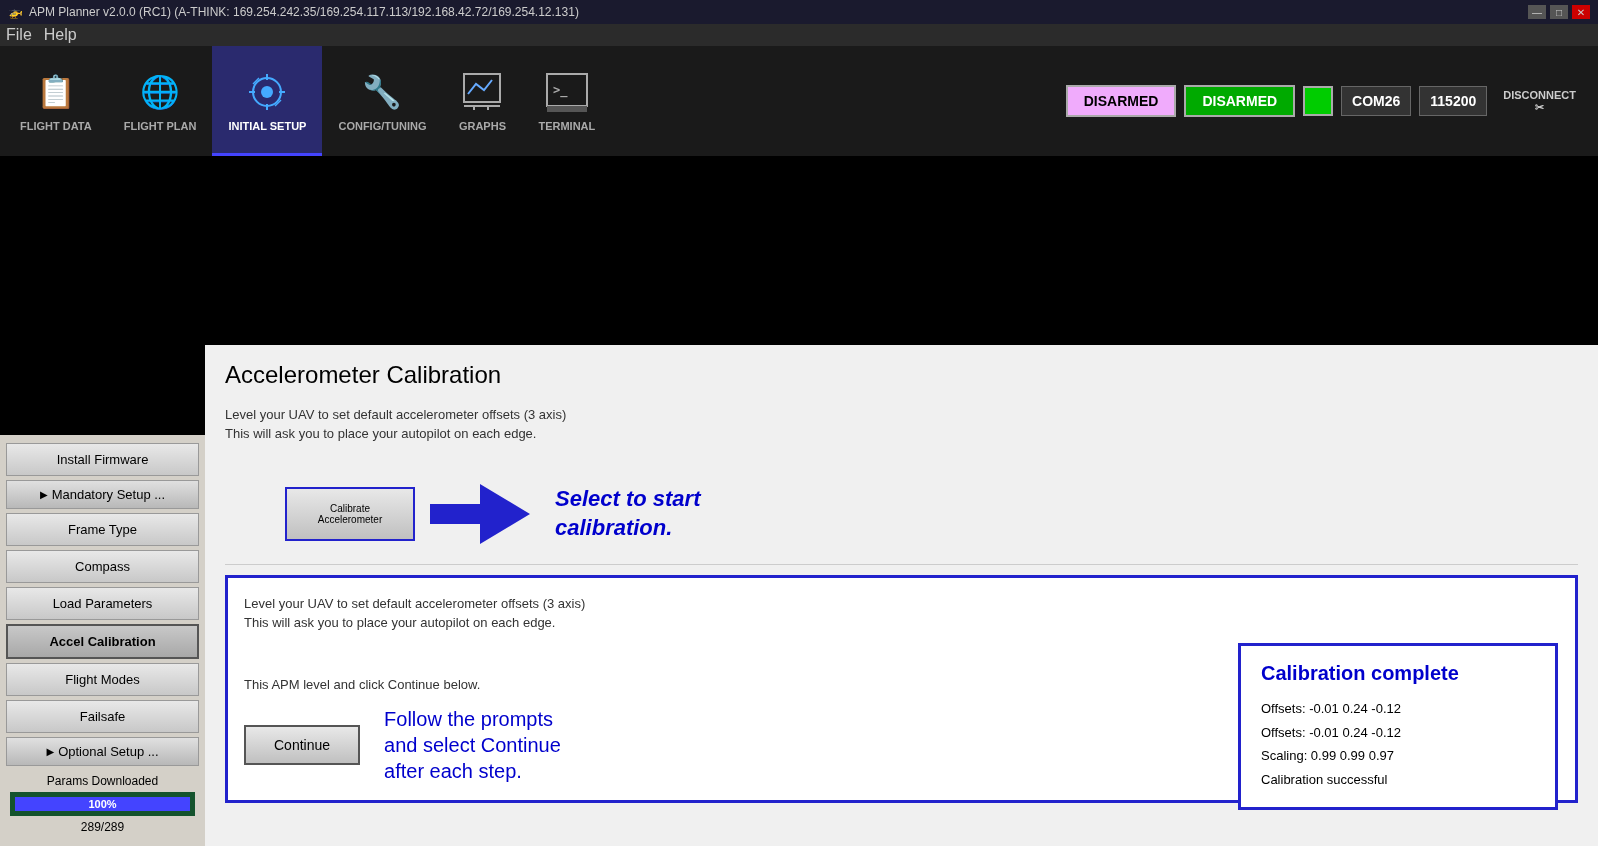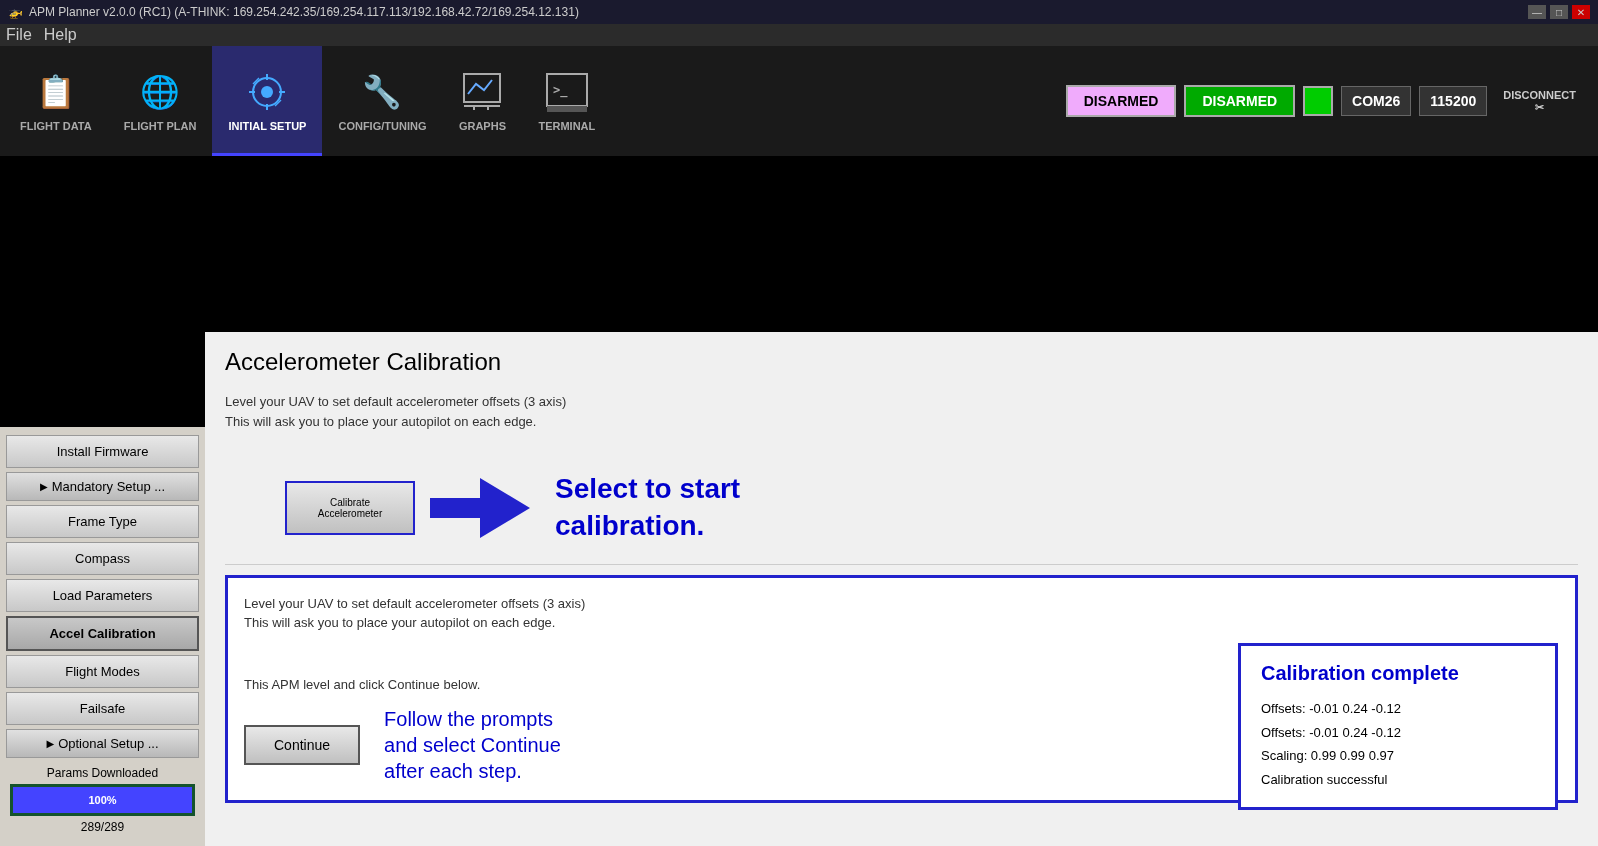--- a/index.html
+++ b/index.html
@@ -173,23 +173,23 @@
     
     .sidebar-params {
       margin-top: auto;
       padding: 4px;
       font-size: 12px;
       color: #000;
       text-align: center;
     }
     .params-progress-container {
       background: #888;
-      height: 32px;
+      height: 24px;
       margin: 4px 0;
-      border: 3px solid #14532d;
+      border: 5px solid #14532d;
     }
     .params-progress-bar {
       background: #4444ff;
       height: 100%;
       display: flex;
       align-items: center;
       justify-content: center;
       color: #fff;
       font-size: 11px;
       font-weight: bold;
@@ -240,24 +240,25 @@
       height: 60px;
       display: flex;
       align-items: center;
       justify-content: center;
     }
     
     .blue-arrow-svg { display: block; }
 
     .calibrate-label {
       color: #0000cc;
-      font-size: 28px;
+      font-size: 22px;
       font-weight: bold;
       margin-left: 20px;
       line-height: 1.3;
+      font-style: italic;
     }
 
     
     .blue-panel {
       border: 3px solid #2222cc;
       background: #fff;
       padding: 16px;
       margin-bottom: 20px;
     }
 

